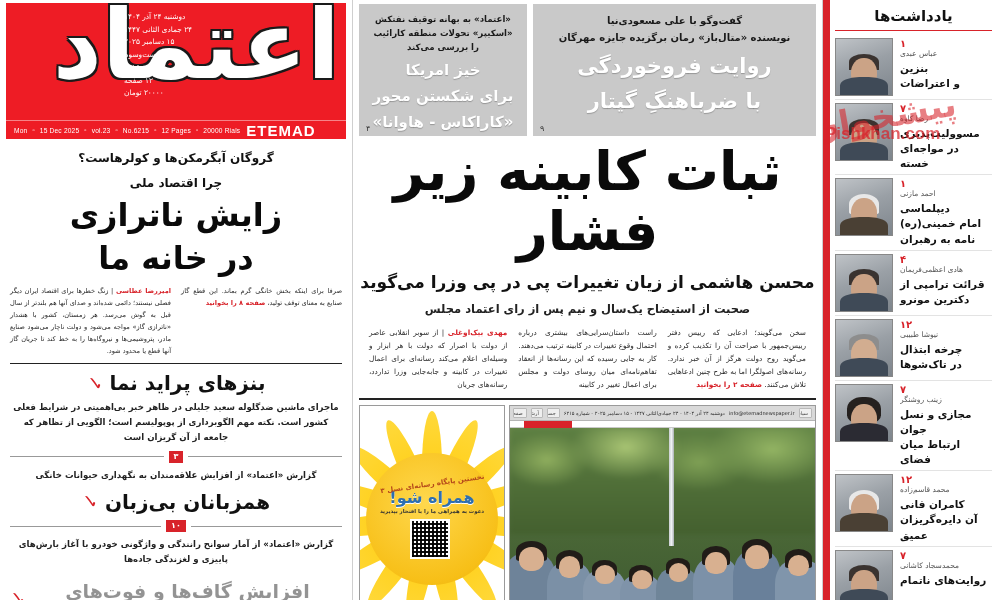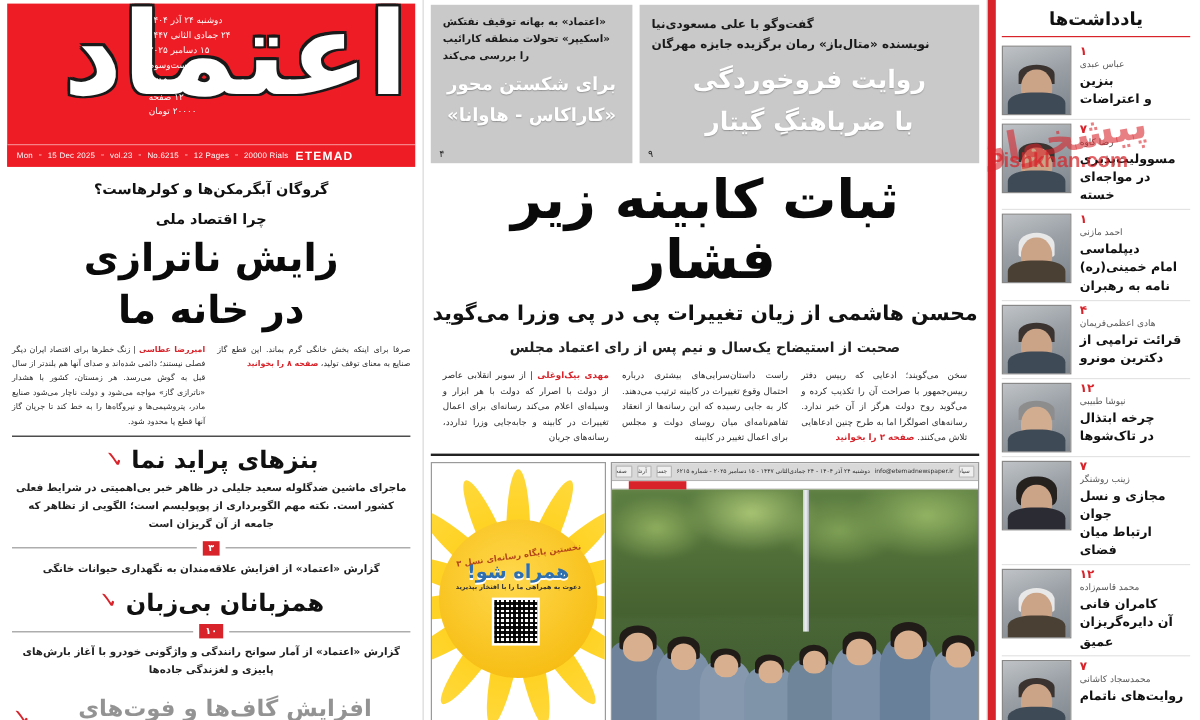--- a/index.html
+++ b/index.html
@@ -141,42 +141,42 @@
     background: #c9c9c9;
     padding: 8px 10px 10px 10px;
     position: relative;
     display: flex; flex-direction: column;
     justify-content: flex-start;
   }
   .teaser.t1 { flex: 0 0 168px; }
   .teaser.t2 { flex: 1 1 auto; }
   .teaser-kicker {
     font-size: 8.6px; color: #1a1a1a; line-height: 1.65;
-    font-weight: bold; text-align: left;
+    font-weight: bold; text-align: center;
   }
   .teaser.t2 .teaser-kicker { font-size: 10px; line-height: 1.7; }
   .teaser-title {
     color: #ffffff; font-weight: bold;
     text-align: center;
     margin-top: 5px;
     text-shadow: 0 1px 1px rgba(0,0,0,.25);
   }
   .teaser.t1 .teaser-title { font-size: 15px; line-height: 1.42; }
   .teaser.t2 .teaser-title { font-size: 21px; line-height: 1.45; }
   .teaser-page {
     position: absolute; left: 7px; bottom: 3px;
     font-size: 8px; color: #2b2b2b;
   }
 
   .main-head {
     text-align: center;
     padding: 6px 10px 0 10px;
   }
   .main-head h1 {
-    font-size: 45px; font-weight: bold;
+    font-size: 54px; font-weight: bold;
     letter-spacing: -1px;
     line-height: 1.12;
     color: #0a0a0a;
   }
   .main-sub1 {
     font-size: 17px; font-weight: bold;
     text-align: center; color: #111;
     margin-top: 7px; line-height: 1.5;
   }
   .main-sub2 {
@@ -377,21 +377,21 @@
     position: absolute; left: 0; right: 0; bottom: 0;
     height: 19px;
     display: flex; flex-direction: row-reverse;
     align-items: center; gap: 6px;
     padding: 0 8px;
     background: #ee1c25;
     border-top: 1px solid rgba(255,255,255,.45);
     direction: ltr; justify-content: flex-end;
   }
   .etemad-word {
-    font-size: 10px; font-weight: bold; color: #fff;
+    font-size: 15px; font-weight: bold; color: #fff;
     letter-spacing: 1px;
     font-family: "Liberation Sans", sans-serif;
     -webkit-text-stroke: 0;
   }
   .mast-meta {
     font-size: 6.6px; color: #fff; letter-spacing: .2px;
     font-family: "Liberation Sans", sans-serif;
     display: flex; gap: 5px; align-items: center;
   }
   .mast-meta .sep { font-size: 6px; opacity: .9; }
@@ -586,20 +586,21 @@
       <div class="teaser t2">
         <div class="teaser-kicker">گفت‌وگو با علی مسعودی‌نیا</div>
         <div class="teaser-kicker">نویسنده «متال‌باز» رمان برگزیده جایزه مهرگان</div>
         <div class="teaser-title">روایت فروخوردگی</div>
         <div class="teaser-title">با ضرباهنگِ گیتار</div>
         <div class="teaser-page">۹</div>
       </div>
 
       <div class="teaser t1">
         <div class="teaser-kicker">«اعتماد» به بهانه توقیف نفتکش «اسکیپر» تحولات منطقه کارائیب را بررسی می‌کند</div>
+        <div class="teaser-title">خیز امریکا</div>
         <div class="teaser-title">برای شکستن محور</div>
         <div class="teaser-title">«کاراکاس - هاوانا»</div>
         <div class="teaser-page">۴</div>
       </div>
     </div>
 
     <div class="main-head">
       <h1>ثبات کابینه زیر فشار</h1>
     </div>
     <div class="main-sub1">محسن هاشمی از زیان تغییرات پی در پی وزرا می‌گوید</div>

